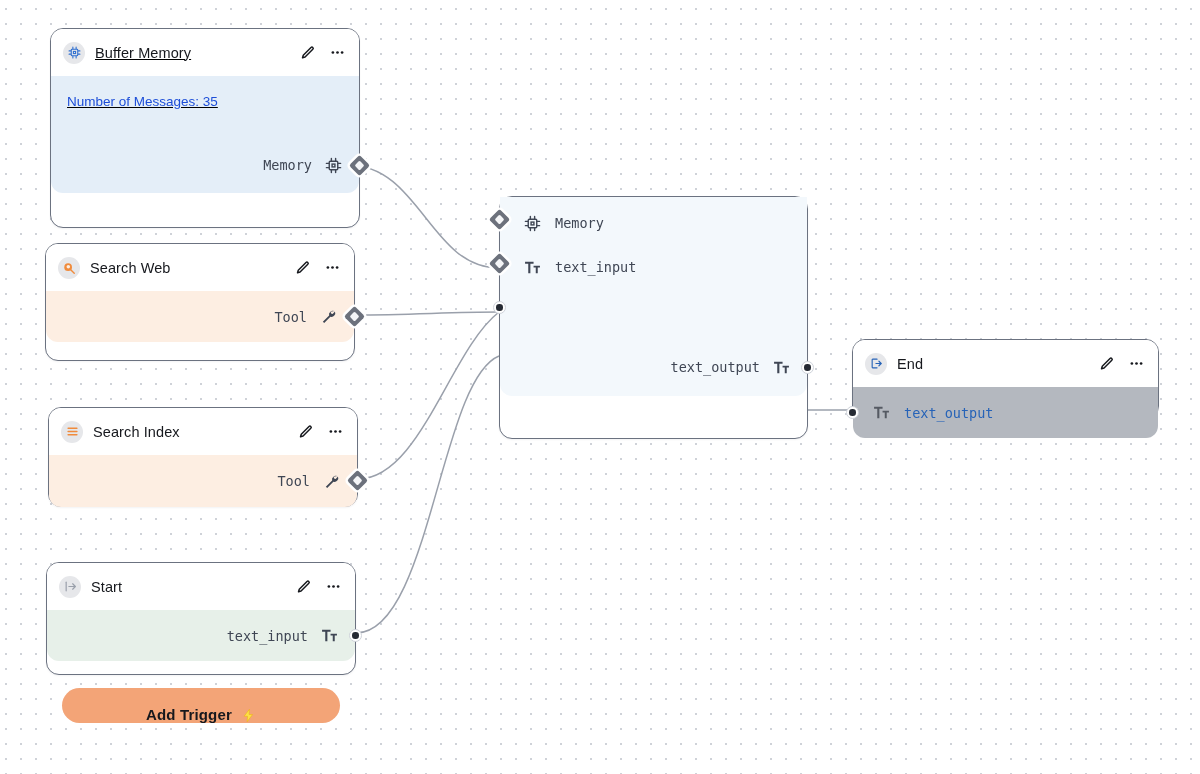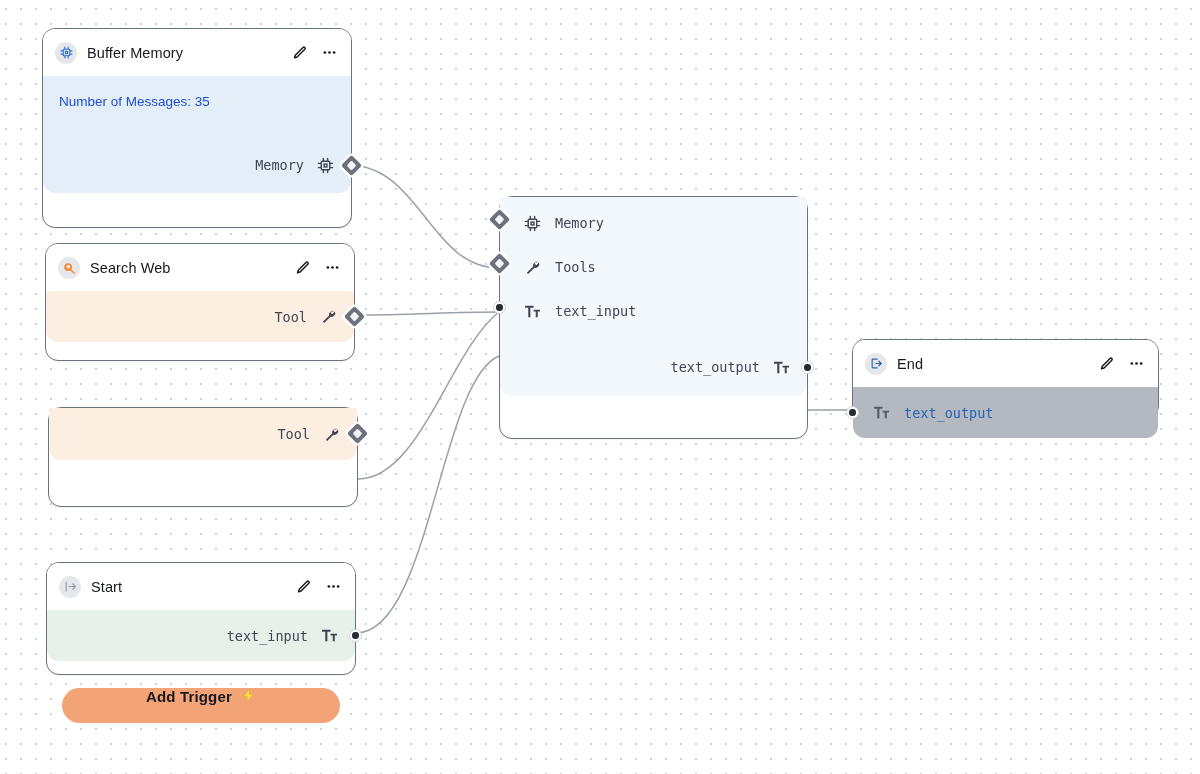--- a/index.html
+++ b/index.html
@@ -161,21 +161,21 @@
     justify-content: center;
   }
   .handle-dot::after {
     content: "";
     width: 6.5px; height: 6.5px;
     border-radius: 50%;
     background: #252a33;
   }
 
   
-  #node-buffer-memory { left: 42px; top: 28px; width: 310px; height: 200px; }
+  #node-buffer-memory { left: 50px; top: 28px; width: 310px; height: 200px; text-decoration: underline; }
   #node-buffer-memory .node-body { background: #e4eef8; height: 117px; }
 
   #node-search-web { left: 45px; top: 243px; width: 310px; height: 118px; }
   #node-search-web .node-body { background: #fdeee2; height: 51px; }
 
   #node-search-index { left: 48px; top: 407px; width: 310px; height: 100px; }
   #node-search-index .node-body { background: #fdeee2; height: 52px; }
 
   #node-start { left: 46px; top: 562px; width: 310px; height: 113px; }
   #node-start .node-body { background: #e7f0e9; height: 51px; }
@@ -190,21 +190,21 @@
   
   #add-trigger {
     position: absolute;
     left: 62px;
     top: 688px;
     width: 278px;
     height: 35px;
     border-radius: 17.5px;
     background: #f3a477;
     display: flex;
-    align-items: flex-start;
+    align-items: flex-end;
     justify-content: center;
     gap: 9px;
     cursor: pointer;
     user-select: none;
   }
   #add-trigger .at-label {
     font-size: 15px;
     font-weight: 700;
     color: #16181d;
     letter-spacing: 0.15px;
@@ -296,20 +296,42 @@
           <svg width="17" height="17" viewBox="0 0 24 24" fill="#3f4654">
             <path d="M20.2 4.2a5.4 5.4 0 0 0-7.3 6.4L4 19.4l1.9 1.9 8.8-8.9a5.4 5.4 0 0 0 6.4-7.3l-3.2 3.2-2.3-.6-.6-2.3z"></path>
           </svg>
         </span>
       </div>
       <span class="handle handle-diamond" style="right:-8px; top:18px;"></span>
     </div>
   </div>
 
   <div class="node" id="node-search-index">
+    <div class="node-header">
+      <span class="node-badge">
+        <svg width="13" height="13" viewBox="0 0 24 24" stroke="#f08b3c" stroke-width="3" stroke-linecap="round">
+          <path d="M4 6h16M4 12h16M4 18h16"></path>
+        </svg>
+      </span>
+      <span class="node-title">Search Index</span>
+      <span class="hdr-actions">
+        <span class="ico-btn">
+          <svg width="16" height="16" viewBox="0 0 24 24" fill="none" stroke="#16181d" stroke-width="2.2" stroke-linecap="round" stroke-linejoin="round">
+            <path d="M16.5 3.8a1.9 1.9 0 0 1 2.7 2.7L7.6 18.1 3.8 19.2l1.1-3.8z"></path>
+          </svg>
+        </span>
+        <span class="ico-btn">
+          <svg width="17" height="17" viewBox="0 0 24 24" fill="#16181d">
+            <circle cx="5.5" cy="12" r="1.9"></circle>
+              <circle cx="12" cy="12" r="1.9"></circle>
+              <circle cx="18.5" cy="12" r="1.9"></circle>
+          </svg>
+        </span>
+      </span>
+    </div>
     <div class="node-body">
       <div class="port-row right" style="height:52px;">
         <span class="p-label">Tool</span>
         <span class="p-ico">
           <svg width="17" height="17" viewBox="0 0 24 24" fill="#3f4654">
             <path d="M20.2 4.2a5.4 5.4 0 0 0-7.3 6.4L4 19.4l1.9 1.9 8.8-8.9a5.4 5.4 0 0 0 6.4-7.3l-3.2 3.2-2.3-.6-.6-2.3z"></path>
           </svg>
         </span>
       </div>
       <span class="handle handle-diamond" style="right:-8px; top:18px;"></span>
@@ -362,28 +384,20 @@
         <span class="p-ico">
           <svg width="17" height="17" viewBox="0 0 24 24" fill="none" stroke="#3f4654" stroke-width="2">
             <rect x="6" y="6" width="12" height="12" rx="1.5"></rect>
             <rect x="10" y="10" width="4" height="4"></rect>
             <path d="M9 2v3M15 2v3M9 19v3M15 19v3M2 9h3M2 15h3M19 9h3M19 15h3" stroke-linecap="round"></path>
           </svg>
         </span>
         <span class="p-label">Memory</span>
       </div>
 
-      <div class="port-row left" style="padding-left:22px;">
-        <span class="p-ico">
-          <svg width="17" height="17" viewBox="0 0 24 24" fill="#3f4654">
-            <path d="M20.2 4.2a5.4 5.4 0 0 0-7.3 6.4L4 19.4l1.9 1.9 8.8-8.9a5.4 5.4 0 0 0 6.4-7.3l-3.2 3.2-2.3-.6-.6-2.3z"></path>
-          </svg>
-        </span>
-        <span class="p-label">Tools</span>
-      </div>
 
       <div class="port-row left" style="padding-left:22px;">
         <span class="p-ico">
           <svg width="17" height="17" viewBox="0 0 24 24" fill="#3f4654">
             <path d="M1.5 4h12v2.8H9V20H6V6.8H1.5z"></path>
             <path d="M13.5 9.5h9v2.6h-3.1V20h-2.8v-7.9H13.5z"></path>
           </svg>
         </span>
         <span class="p-label">text_input</span>
       </div>

